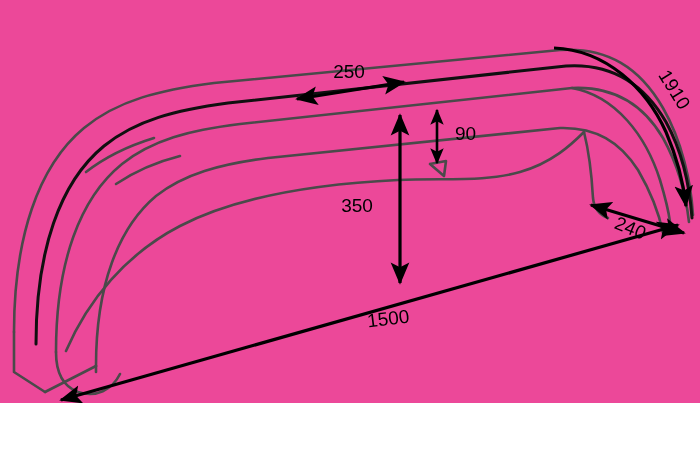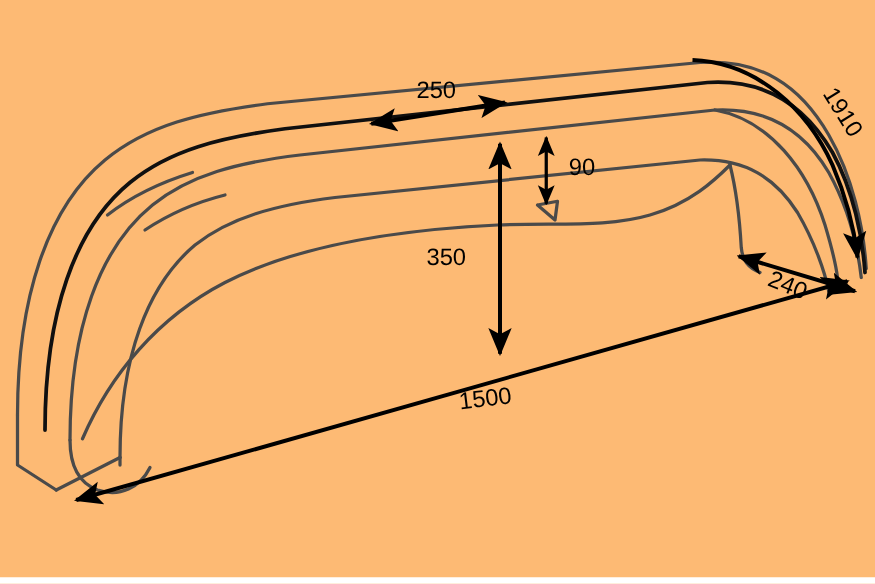--- a/index.html
+++ b/index.html
@@ -3,22 +3,22 @@
 <meta charset="utf-8">
 <style>
   html, body {
     margin: 0;
     padding: 0;
     background: #ffffff;
   }
   #drawing-root {
     position: relative;
     width: 700px;
-    height: 462px;
-    background: #fdba74;
+    height: 403px;
+    background: #ec4899;
     overflow: hidden;
     font-family: "Liberation Sans", sans-serif;
   }
   #drawing-svg {
     position: absolute;
     top: 0;
     left: 0;
     width: 700px;
     height: 467px;
     display: block;

